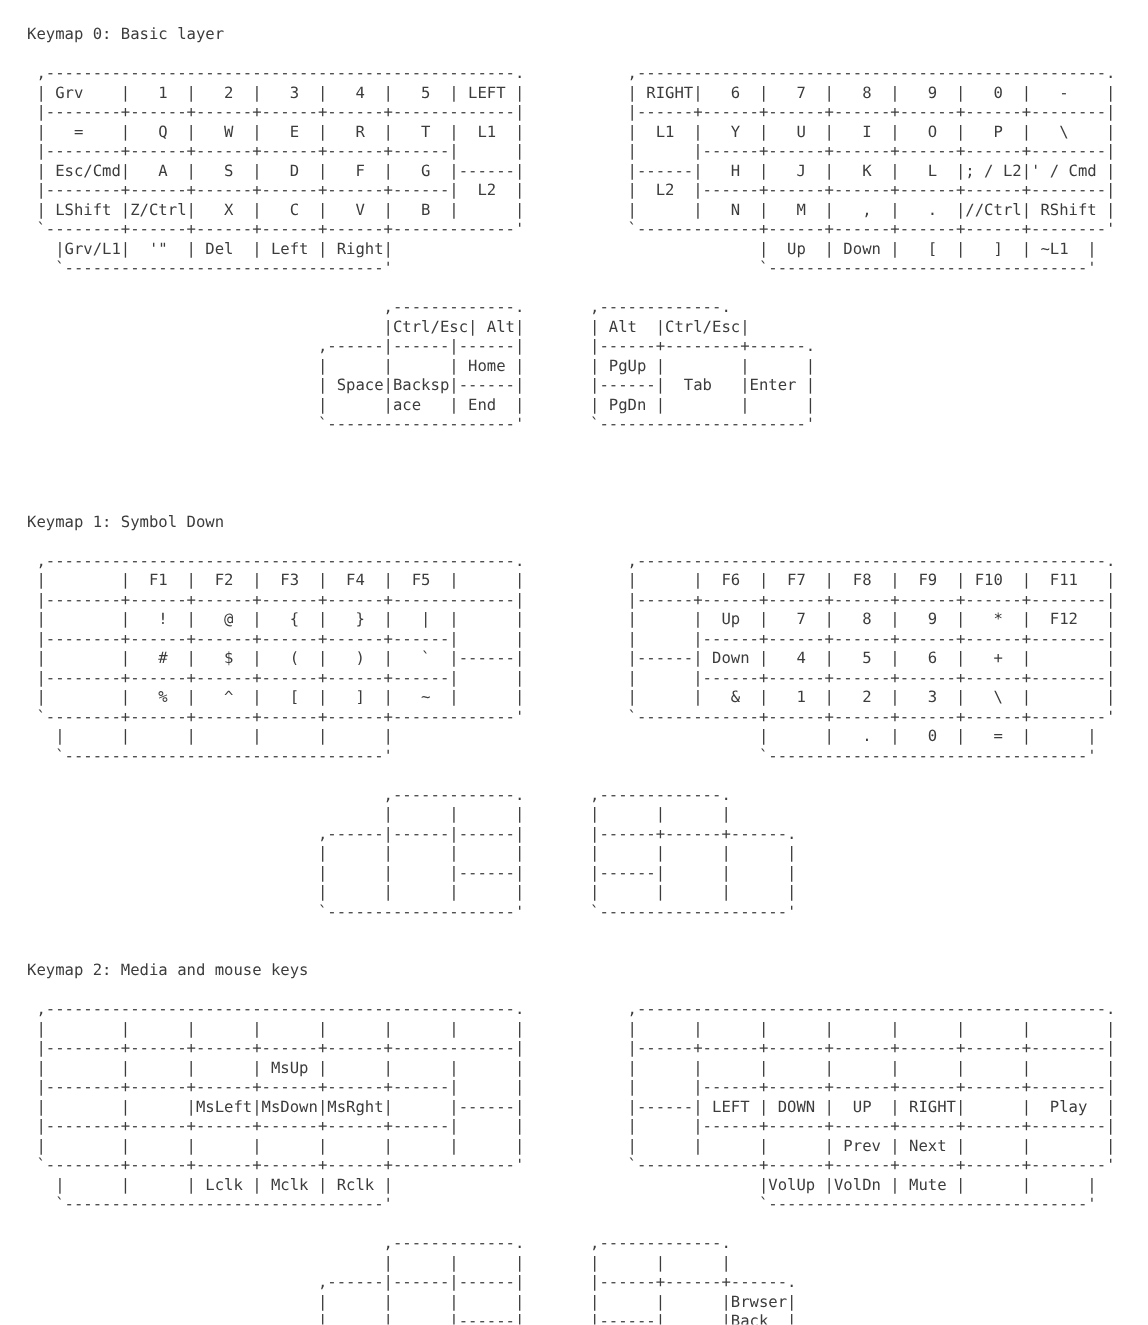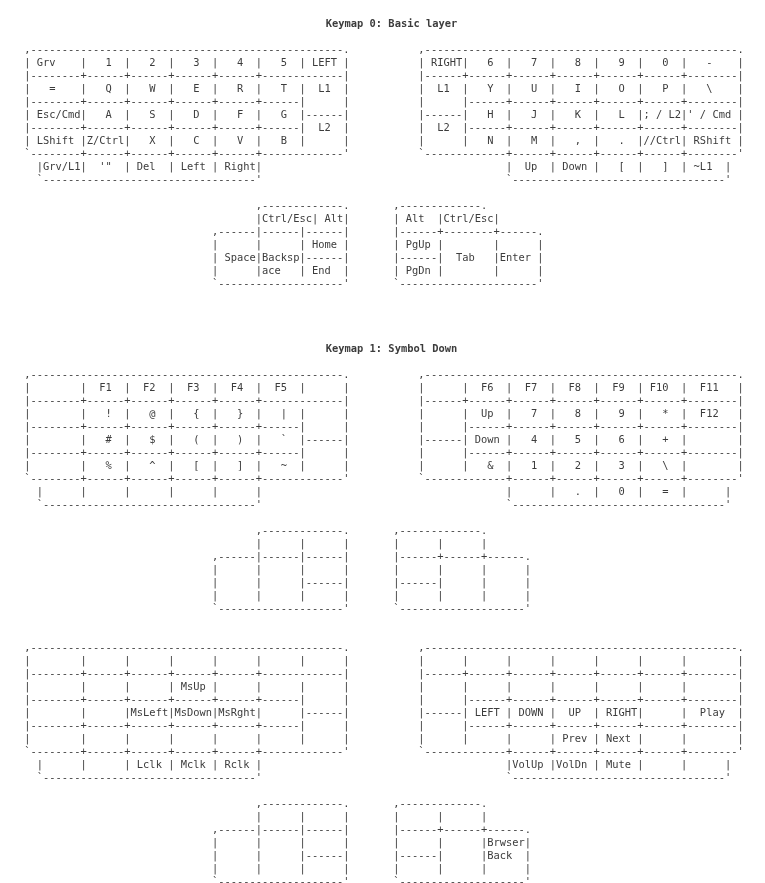--- a/index.html
+++ b/index.html
@@ -15,23 +15,22 @@
   main {
     padding: 17px 0 0 18px;
     font-family: "DejaVu Sans Mono", "Liberation Mono", monospace;
     font-size: 10.4px;
     line-height: 13px;
     color: #3c3c3c;
   }
   .km-title {
     white-space: pre;
     margin: 0 0 13px 0;
-    font-weight: bold;
+    font-weight: normal;
     font-size: 10.4px;
-    text-align: center;
   }
   .km-art {
     margin: 0;
     padding: 0;
     white-space: pre;
     font-family: inherit;
     font-size: inherit;
     line-height: inherit;
   }
   #section-0 { margin-bottom: 52px; }
@@ -83,20 +82,21 @@
                                       ,-------------.       ,-------------.
                                       |      |      |       |      |      |
                                ,------|------|------|       |------+------+------.
                                |      |      |      |       |      |      |      |
                                |      |      |------|       |------|      |      |
                                |      |      |      |       |      |      |      |
                                `--------------------'       `--------------------'</pre>
   </section>
 
   <section id="section-2">
+    <div class="km-title">Keymap 2: Media and mouse keys</div>
     <pre class="km-art"> ,--------------------------------------------------.           ,--------------------------------------------------.
  |        |      |      |      |      |      |      |           |      |      |      |      |      |      |        |
  |--------+------+------+------+------+-------------|           |------+------+------+------+------+------+--------|
  |        |      |      | MsUp |      |      |      |           |      |      |      |      |      |      |        |
  |--------+------+------+------+------+------|      |           |      |------+------+------+------+------+--------|
  |        |      |MsLeft|MsDown|MsRght|      |------|           |------| LEFT | DOWN |  UP  | RIGHT|      |  Play  |
  |--------+------+------+------+------+------|      |           |      |------+------+------+------+------+--------|
  |        |      |      |      |      |      |      |           |      |      |      | Prev | Next |      |        |
  `--------+------+------+------+------+-------------'           `-------------+------+------+------+------+--------'
    |      |      | Lclk | Mclk | Rclk |                                       |VolUp |VolDn | Mute |      |      |

